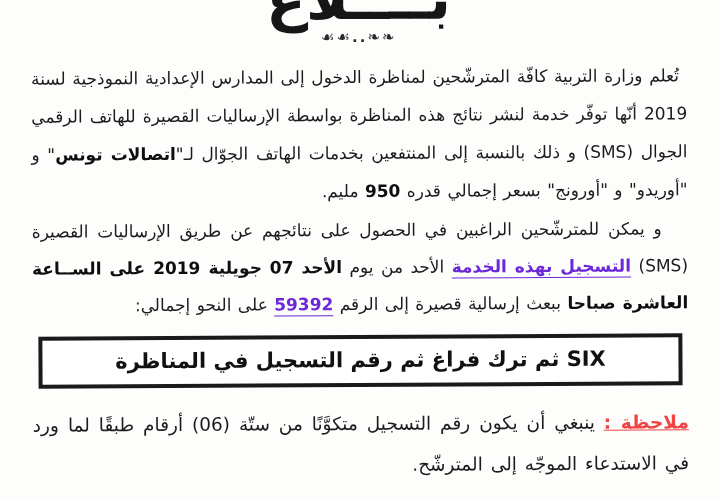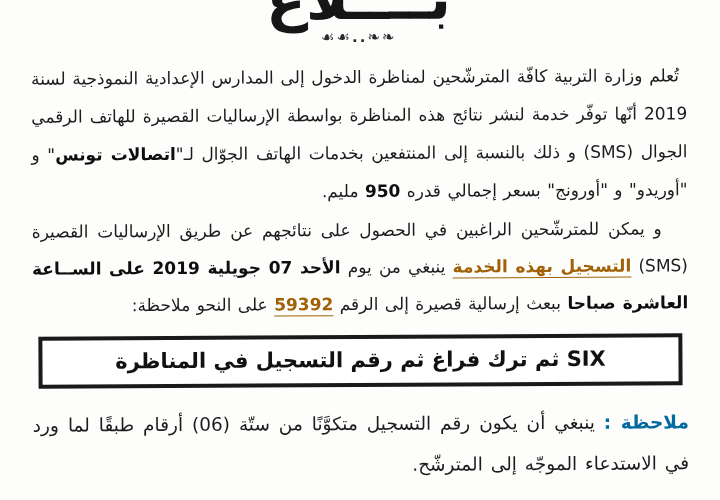--- a/index.html
+++ b/index.html
@@ -40,54 +40,54 @@
     margin: 0;
     word-spacing: 1px;
   }
   .p1 { margin-top: 12px; text-indent: 8px; }
   .p2 { margin-top: 2px; text-indent: 26px; line-height: 37px; }
   .bold { font-weight: bold; color: #0e0e0e; }
   .bold-underline {
     font-weight: bold;
     text-decoration: underline;
     text-underline-offset: 5px;
-    color: #a16207;
+    color: #6d28d9;
   }
   .sms-box {
     margin: 12px 6px 0 6px;
     border: 4px solid #1a1a1a;
     background: #fff;
     padding: 9px 6px 11px 6px;
     text-align: center;
     font-size: 21px;
     font-weight: bold;
     color: #111;
   }
   .note-par {
     margin: 16px 0 0 0;
     font-size: 18.5px;
     line-height: 41px;
     text-align: justify;
     word-spacing: 2px;
   }
-  .note-label { font-weight: bold; color: #0369a1; }
+  .note-label { font-weight: bold; color: #ef4444; text-decoration: underline; }
   .p3 { margin-top: 7px; text-indent: 14px; line-height: 38px; }
 </style>
 </head>
 <body>
 
 <div class="page">
 
   <h1 class="title">بــــلاغ</h1>
 
   <div class="ornament">❧❧..☙☙</div>
 
   <p class="body-par p1"><span>تُعلم وزارة التربية كافّة المترشّحين لمناظرة الدخول إلى المدارس الإعدادية النموذجية لسنة 2019 أنّها توفّر خدمة لنشر نتائج هذه المناظرة بواسطة الإرساليات القصيرة للهاتف الرقمي الجوال (SMS) و ذلك بالنسبة إلى المنتفعين بخدمات الهاتف الجوّال لـ"</span><span class="bold">اتصالات تونس</span><span>" و "أوريدو" و "أورونج" بسعر إجمالي قدره </span><span class="bold">950</span><span> مليم.</span></p>
 
-  <p class="body-par p2"><span>و يمكن للمترشّحين الراغبين في الحصول على نتائجهم عن طريق الإرساليات القصيرة (SMS) </span><span class="bold-underline">التسجيل بهذه الخدمة</span><span> ينبغي من يوم </span><span class="bold">الأحد 07 جويلية 2019 على الســاعة العاشرة صباحا</span><span> ببعث إرسالية قصيرة إلى الرقم </span><span class="bold-underline">59392</span><span> على النحو ملاحظة:</span></p>
+  <p class="body-par p2"><span>و يمكن للمترشّحين الراغبين في الحصول على نتائجهم عن طريق الإرساليات القصيرة (SMS) </span><span class="bold-underline">التسجيل بهذه الخدمة</span><span> الأحد من يوم </span><span class="bold">الأحد 07 جويلية 2019 على الســاعة العاشرة صباحا</span><span> ببعث إرسالية قصيرة إلى الرقم </span><span class="bold-underline">59392</span><span> على النحو إجمالي:</span></p>
 
   <div class="sms-box"><span>SIX  ثم ترك فراغ ثم رقم التسجيل في المناظرة</span></div>
 
   <p class="note-par"><span class="note-label">ملاحظة :</span><span> ينبغي أن يكون رقم التسجيل متكوَّنًا من ستّة (06) أرقام طبقًا لما ورد في الاستدعاء الموجّه إلى المترشّح.</span></p>
 
   <p class="body-par p3"><span>و يتلقى المسجّلون بهذه الخدمة قبل موعد الإعلان الرسمي على النتائج إرسالية (SMS) تتضمّن تفاصيل</span></p>
 
 </div>
 
 </body></html>

